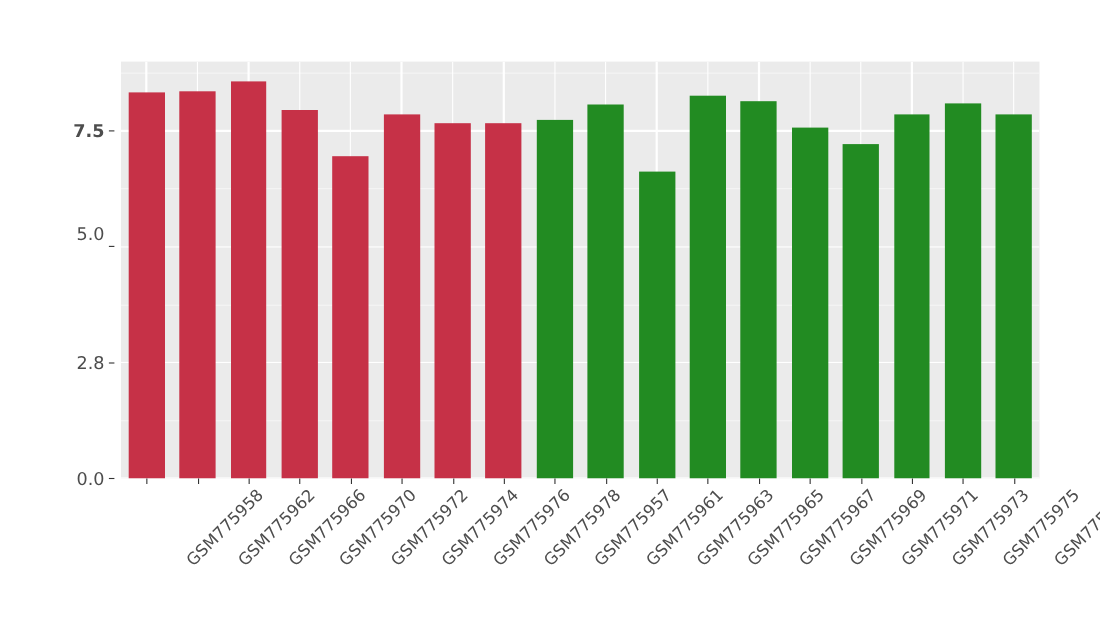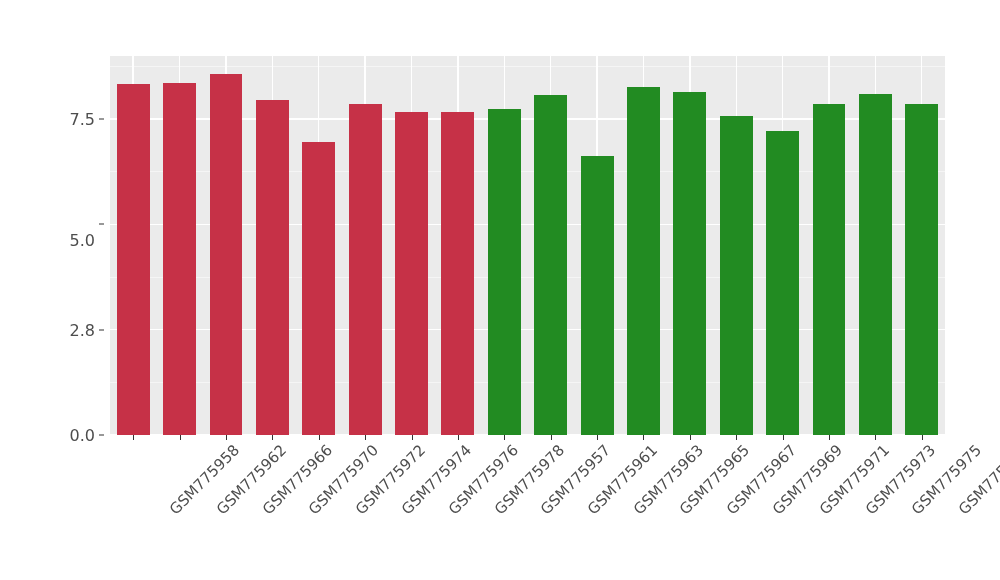--- a/index.html
+++ b/index.html
@@ -147,23 +147,23 @@
 
   <div class="y-axis-title">
     <span>Expression Level</span>
   </div>
 
   <div class="y-ticks">
       <div class="y-tick-label" style="top: 379px;">0.0</div>
       <div class="y-tick-mark" style="top: 379px;"></div>
       <div class="y-tick-label" style="top: 273.722px;">2.8</div>
       <div class="y-tick-mark" style="top: 273.722px;"></div>
-      <div class="y-tick-label" style="top: 184px; text-align: right;">5.0</div>
+      <div class="y-tick-label" style="top: 157px; text-align: right;">5.0</div>
       <div class="y-tick-mark" style="top: 168.444px;"></div>
-      <div class="y-tick-label" style="top: 63.1667px;">7.5</div>
+      <div class="y-tick-label" style="top: 63.1667px; font-weight: bold;">7.5</div>
       <div class="y-tick-mark" style="top: 63.1667px;"></div>
     </div>
 
   <div class="panel">
       <div class="grid-major-h" style="top: 378.3px;"></div>
       <div class="grid-major-h" style="top: 273.022px;"></div>
       <div class="grid-major-h" style="top: 167.744px;"></div>
       <div class="grid-major-h" style="top: 62.4667px;"></div>
       <div class="grid-minor-h" style="top: 325.861px;"></div>
       <div class="grid-minor-h" style="top: 220.583px;"></div>

